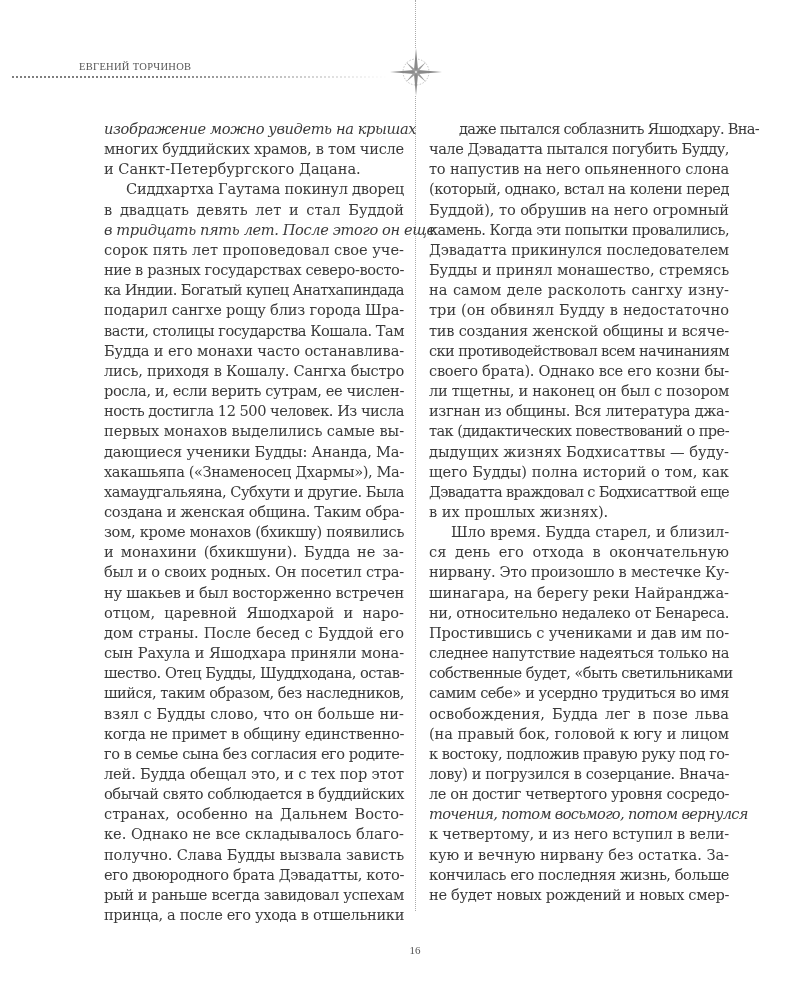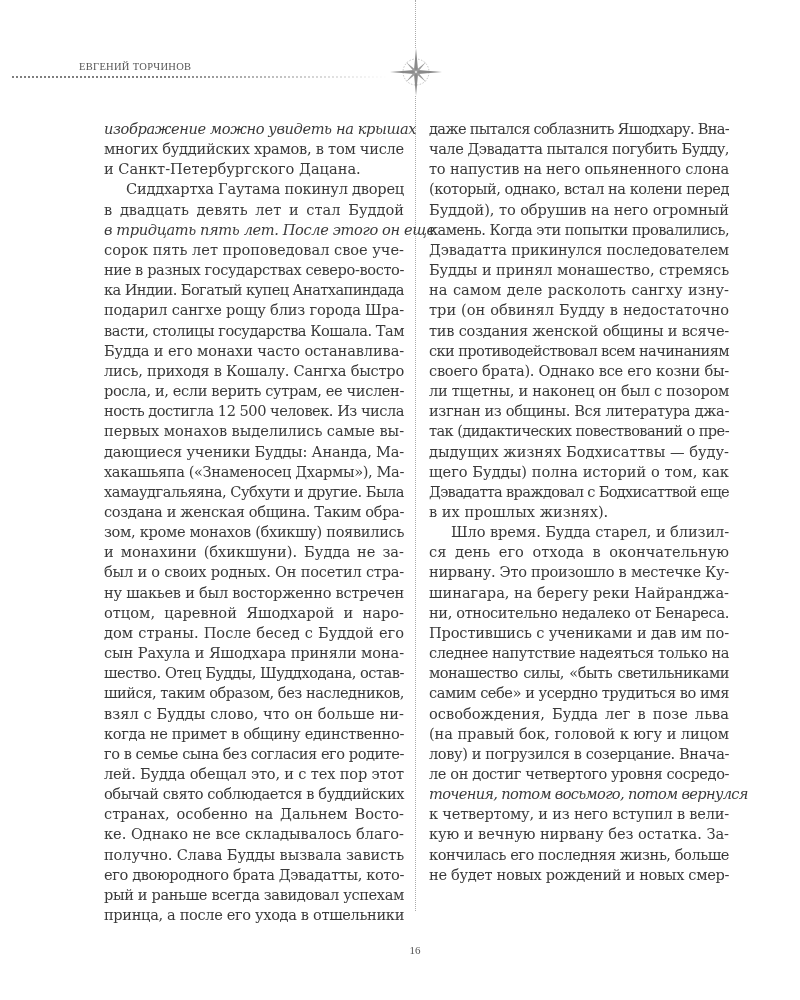--- a/index.html
+++ b/index.html
@@ -104,21 +104,21 @@
     <span class="line"><span style="letter-spacing: -0.169071px;">лей. Будда обещал это, и с тех пор этот</span></span>
     <span class="line"><span style="letter-spacing: -0.433699px;">обычай свято соблюдается в буддийских</span></span>
     <span class="line"><span>странах, особенно на Дальнем Восто-</span></span>
     <span class="line"><span style="letter-spacing: -0.0367399px;">ке. Однако не все складывалось благо-</span></span>
     <span class="line"><span style="letter-spacing: -0.115451px;">получно. Слава Будды вызвала зависть</span></span>
     <span class="line"><span style="letter-spacing: -0.387747px;">его двоюродного брата Дэвадатты, кото-</span></span>
     <span class="line"><span style="letter-spacing: -0.374578px;">рый и раньше всегда завидовал успехам</span></span>
     <span class="line"><span style="letter-spacing: -0.356086px;">принца, а после его ухода в отшельники</span></span>
   </div>
 <div class="column right" id="col-right">
-    <span class="line"><span style="letter-spacing: -0.708882px;">даже пытался соблазнить Яшодхару. Вна-</span></span>
+    <span class="line"><span style="letter-spacing: -0.708882px; margin-left: 30px;">даже пытался соблазнить Яшодхару. Вна-</span></span>
     <span class="line"><span style="letter-spacing: -0.496299px;">чале Дэвадатта пытался погубить Будду,</span></span>
     <span class="line"><span style="letter-spacing: -0.204814px;">то напустив на него опьяненного слона</span></span>
     <span class="line"><span style="letter-spacing: -0.491987px;">(который, однако, встал на колени перед</span></span>
     <span class="line"><span style="letter-spacing: -0.0946181px;">Буддой), то обрушив на него огромный</span></span>
     <span class="line"><span style="letter-spacing: -0.536184px;">камень. Когда эти попытки провалились,</span></span>
     <span class="line"><span style="letter-spacing: -0.189732px;">Дэвадатта прикинулся последователем</span></span>
     <span class="line"><span style="letter-spacing: -0.107143px;">Будды и принял монашество, стремясь</span></span>
     <span class="line"><span>на самом деле расколоть сангху изну-</span></span>
     <span class="line"><span>три (он обвинял Будду в недостаточно</span></span>
     <span class="line"><span style="letter-spacing: -0.245226px;">тив создания женской общины и всяче-</span></span>
@@ -131,24 +131,25 @@
     <span class="line"><span>щего Будды) полна историй о том, как</span></span>
     <span class="line"><span style="letter-spacing: -0.708059px;">Дэвадатта враждовал с Бодхисаттвой еще</span></span>
     <span class="line last">в их прошлых жизнях).</span>
     <span class="line indent"><span style="letter-spacing: -0.103401px;">Шло время. Будда старел, и близил-</span></span>
     <span class="line"><span>ся день его отхода в окончательную</span></span>
     <span class="line"><span style="letter-spacing: -0.30152px;">нирвану. Это произошло в местечке Ку-</span></span>
     <span class="line"><span style="letter-spacing: -0.0334821px;">шинагара, на берегу реки Найранджа-</span></span>
     <span class="line"><span style="letter-spacing: -0.378289px;">ни, относительно недалеко от Бенареса.</span></span>
     <span class="line"><span style="letter-spacing: -0.162326px;">Простившись с учениками и дав им по-</span></span>
     <span class="line"><span style="letter-spacing: -0.456414px;">следнее напутствие надеяться только на</span></span>
-    <span class="line"><span style="letter-spacing: -0.530828px;">монашество силы, «быть светильниками</span></span>
+    <span class="line"><span style="letter-spacing: -0.530828px;">собственные будет, «быть светильниками</span></span>
     <span class="line"><span style="letter-spacing: -0.465049px;">самим себе» и усердно трудиться во имя</span></span>
     <span class="line"><span>освобождения, Будда лег в позе льва</span></span>
     <span class="line"><span style="letter-spacing: -0.0751689px;">(на правый бок, головой к югу и лицом</span></span>
+    <span class="line"><span style="letter-spacing: -0.514022px;">к востоку, подложив правую руку под го-</span></span>
     <span class="line"><span style="letter-spacing: -0.417067px;">лову) и погрузился в созерцание. Внача-</span></span>
     <span class="line"><span style="letter-spacing: -0.423878px;">ле он достиг четвертого уровня сосредо-</span></span>
     <span class="line"><span style="letter-spacing: -0.665064px; font-style: italic;">точения, потом восьмого, потом вернулся</span></span>
     <span class="line"><span style="letter-spacing: -0.219952px;">к четвертому, и из него вступил в вели-</span></span>
     <span class="line"><span style="letter-spacing: -0.0515203px;">кую и вечную нирвану без остатка. За-</span></span>
     <span class="line"><span style="letter-spacing: -0.455659px;">кончилась его последняя жизнь, больше</span></span>
     <span class="line"><span style="letter-spacing: -0.349662px;">не будет новых рождений и новых смер-</span></span>
   </div>
 
 <div class="page-number">16</div>

